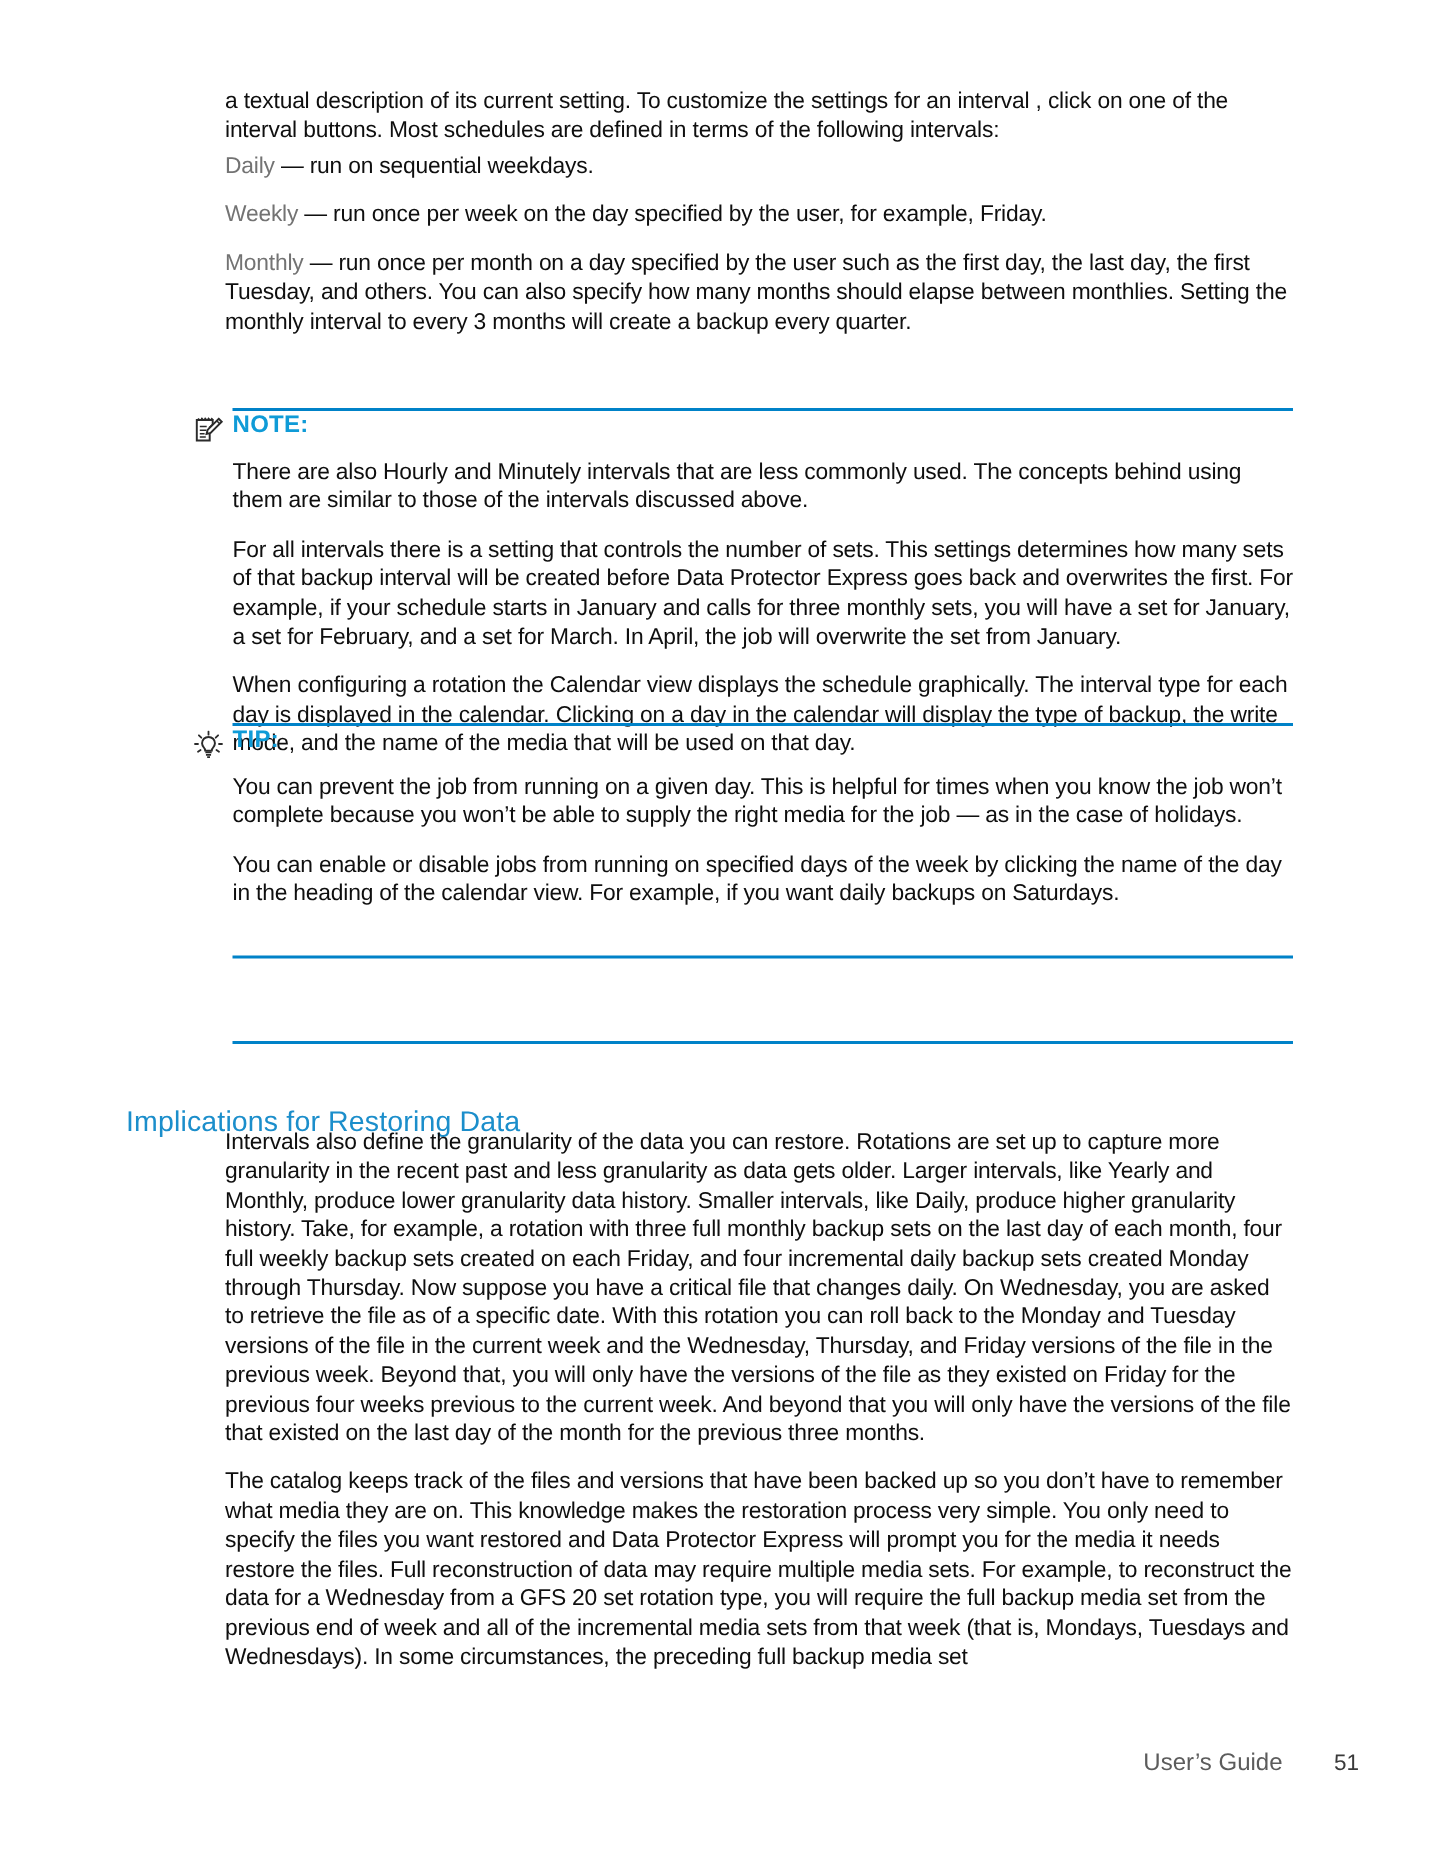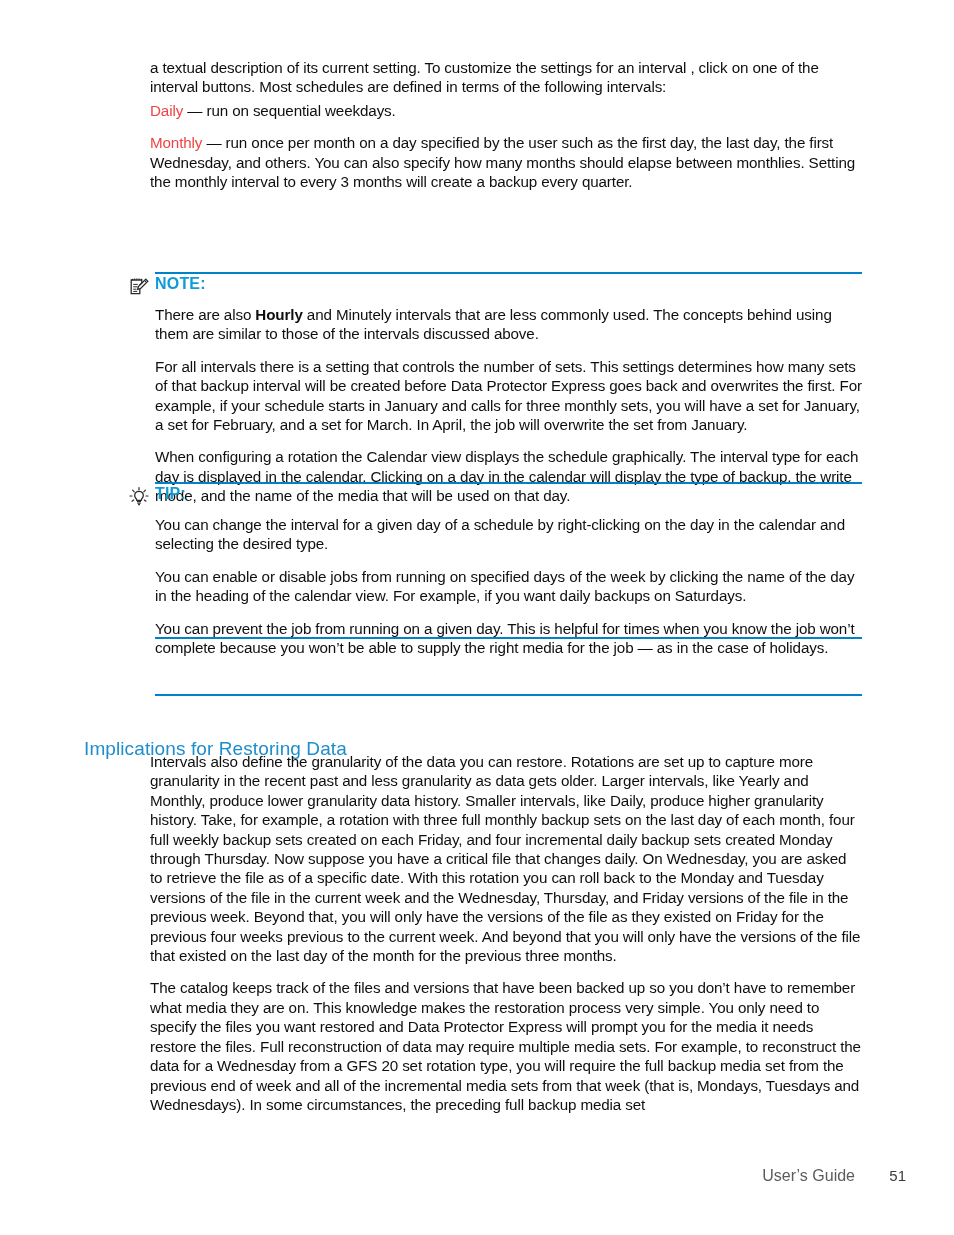--- a/index.html
+++ b/index.html
@@ -31,23 +31,23 @@
     margin: 0 0 13px 0;
     font-size: 15.2px;
     line-height: 19.4px;
     letter-spacing: -0.12px;
     text-align: left;
     color: #0f0f0f;
   }
   p.para:last-child { margin-bottom: 0; }
 
   .term {
-    color: #ef4444;
-  }
-  .bold { font-weight: bold; }
+    color: #737373;
+  }
+  .bold { font-weight: normal; }
 
   
   .interval-line { margin-bottom: 13px; }
   .interval-line .term { display: inline; }
 
   
   .admon {
     position: absolute;
     left: 129px;
     width: 733px;
@@ -147,23 +147,26 @@
   <div class="body-col" style="top:58px;">
     <p class="para">a textual description of its current setting.  To customize the settings for an interval , click on one of the interval buttons.  Most schedules are defined in terms of the following intervals:</p>
   </div>
 
   <div class="body-col" style="top:101px;">
 
     <p class="para interval-line">
       <span class="term">Daily</span><span> — run on sequential weekdays.</span>
     </p>
 
-
     <p class="para interval-line">
-      <span class="term">Monthly</span><span> — run once per month on a day specified by the user such as the first day, the last day, the first Wednesday, and others.  You can also specify how many months should elapse between monthlies.  Setting the monthly interval to every 3 months will create a backup every quarter.</span>
+      <span class="term">Weekly</span><span> — run once per week on the day specified by the user, for example, Friday.</span>
+    </p>
+
+    <p class="para interval-line">
+      <span class="term">Monthly</span><span> — run once per month on a day specified by the user such as the first day, the last day, the first Tuesday, and others.  You can also specify how many months should elapse between monthlies.  Setting the monthly interval to every 3 months will create a backup every quarter.</span>
     </p>
 
 
   </div>
 
   <div class="admon" style="top:272px;">
     <div class="rule-top"></div>
 
     <div class="head-row">
       <span class="icon">
@@ -193,23 +196,22 @@
         <svg width="20" height="20" viewBox="0 0 20 20">
           <path d="M10 4.3 c2.5 0 4.3 1.9 4.3 4.2 c0 1.7 -1.0 2.6 -1.6 3.4 c-0.4 0.5 -0.5 1.0 -0.5 1.5 h-4.4 c0 -0.5 -0.1 -1.0 -0.5 -1.5 c-0.6 -0.8 -1.6 -1.7 -1.6 -3.4 c0 -2.3 1.8 -4.2 4.3 -4.2 z" fill="#ffffff" stroke="#2b2b2b" stroke-width="1.3"></path>
           <path d="M7.9 14.5 h4.2 M8.3 16.2 h3.4 M9.1 17.7 h1.9" stroke="#2b2b2b" stroke-width="1.2" fill="none"></path>
           <path d="M10 0.6 v2.2 M3.6 3.2 l1.6 1.6 M16.4 3.2 l-1.6 1.6 M1.0 9.0 h2.0 M19.0 9.0 h-2.0 M3.0 14.2 l1.7 -1.2 M17.0 14.2 l-1.7 -1.2" stroke="#2b2b2b" stroke-width="1.2" fill="none" stroke-linecap="round"></path>
         </svg>
       </span>
       <span class="head-label">TIP:</span>
     </div>
 
     <div class="admon-body">
-      <p class="para">You can change the interval for a given day of a schedule by right-clicking on the day in the calendar and selecting the desired type.</p>
+      <p class="para">You can prevent the job from running on a given day.  This is helpful for times when you know the job won’t complete because you won’t be able to supply the right media for the job — as in the case of holidays.</p>
       <p class="para">You can enable or disable jobs from running on specified days of the week by clicking the name of the day in the heading of the calendar view.  For example, if you want daily backups on Saturdays.</p>
-      <p class="para">You can prevent the job from running on a given day.  This is helpful for times when you know the job won’t complete because you won’t be able to supply the right media for the job — as in the case of holidays.</p>
     </div>
 
     <div class="rule-bottom" style="top:155px;"></div>
   </div>
 
   <div class="hrule" style="left:155px; top:694px; width:707px;"></div>
 
   <h2 class="section-heading" style="top:722px;">Implications for Restoring Data</h2>
 
   <div class="body-col" style="top:752px;">

